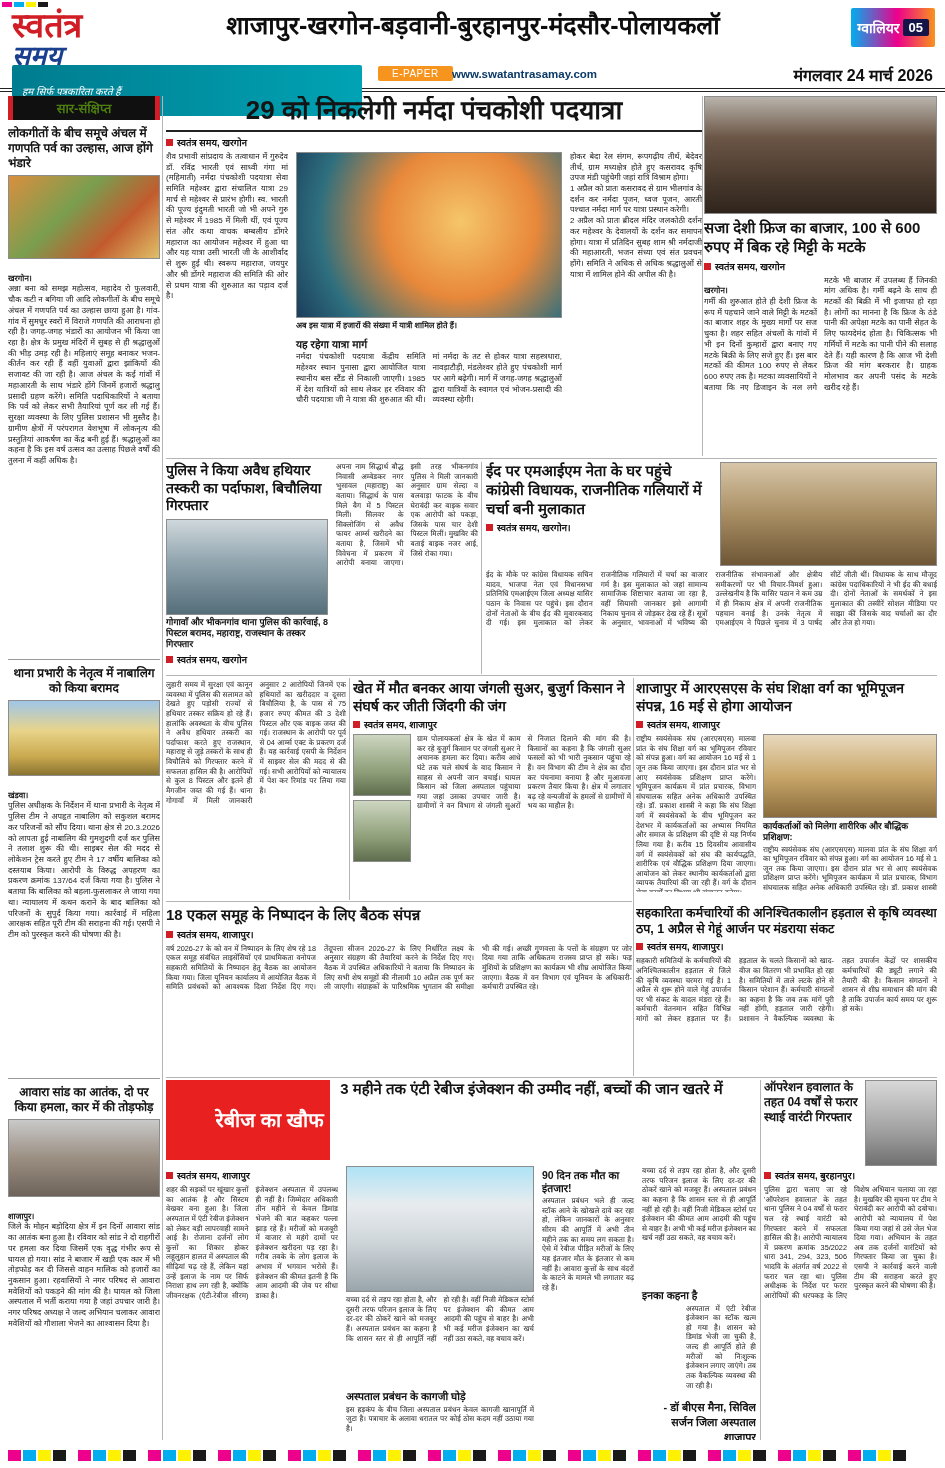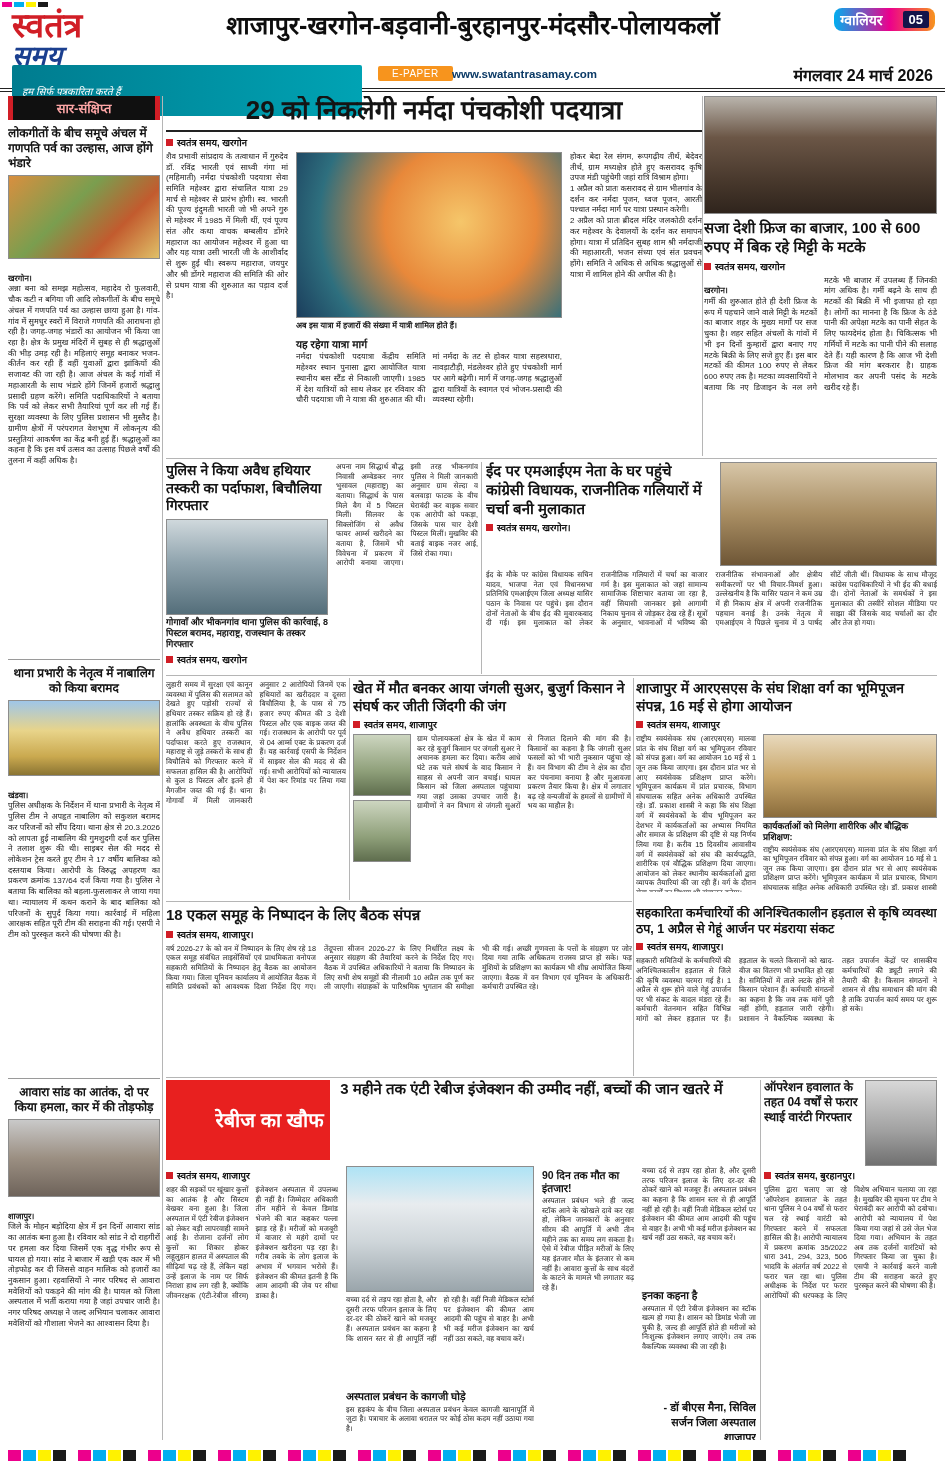--- a/index.html
+++ b/index.html
@@ -11,22 +11,22 @@
         font-family:"Liberation Sans","DejaVu Sans",sans-serif;color:var(--ink);
         margin:0 auto;overflow:hidden;}
   .abs{position:absolute;}
   .ovh{overflow:hidden;}
 
   
   .masthead{left:0;top:0;width:945px;height:92px;border-bottom:4px double #222;box-sizing:border-box;background:#fff;}
   .logo1{font-size:34px;font-weight:800;color:var(--red);line-height:1.0;}
   .logo2{font-size:27px;font-weight:800;color:var(--blue);font-style:italic;line-height:1.0;margin-top:1px;}
   .region{font-size:25px;font-weight:800;color:#0d0d0d;text-align:center;line-height:1.1;}
-  .edition-badge{display:flex;align-items:center;gap:20px;background:linear-gradient(90deg,#00aeef,#ec008c 55%,#f7941d);
-                 padding:2px 6px;border-radius:8px;}
+  .edition-badge{display:flex;align-items:center;gap:3px;background:linear-gradient(90deg,#00aeef,#ec008c 55%,#f7941d);
+                 padding:10px 6px;border-radius:2px;}
   .edition-name{color:#fff;font-weight:800;font-size:14px;}
   .edition-page{background:#14144a;color:#fff;font-weight:800;font-size:13px;padding:1px 6px;border-radius:2px;}
   .tagline-strip{background:linear-gradient(90deg,#007c8f,#00a3b4);color:#fff;font-style:italic;
                  font-size:10px;display:flex;align-items:center;padding:17px 10px;height:17px;border-radius:2px;}
   .epaper{background:var(--orange);color:#fff;font-weight:400;font-size:10px;padding:2px 14px;border-radius:2px;letter-spacing:.5px;text-align:center;}
   .website{font-size:11.5px;font-weight:700;color:#0b3a66;}
   .dateline-top{font-size:16px;font-weight:800;color:#101010;}
   .regmarks{display:flex;gap:2px;}
   .regmarks div{width:10px;height:5px;}
 
@@ -58,21 +58,21 @@
   .ph-police{background:linear-gradient(180deg,#cfd8dc 0%,#90a4ae 45%,#546e7a 100%);}
   .ph-eid{background:linear-gradient(180deg,#d7c6a8,#a98e63 50%,#6e5636);}
   .ph-farmer{background:linear-gradient(180deg,#cdd6c0,#8fa07a 60%,#5f6e4e);}
   .ph-rss{background:linear-gradient(180deg,#e8d9bd,#c9a76a 50%,#8a6c3c);}
   .ph-hospital{background:linear-gradient(180deg,#aee3f5 0%,#e8ecef 30%,#cfd6da 60%,#9aa5ab 100%);}
   .ph-building{background:linear-gradient(180deg,#9fc6e8 0%,#e8d48a 40%,#caa94f 75%,#8a7433);}
   .ph-cattle{background:linear-gradient(180deg,#c9c9c9,#9b8f82 50%,#6e635a);}
   .ph-arrest{background:linear-gradient(180deg,#d8d8d8,#a0a0a0 60%,#707070);}
 
   
-  .sb-title{background:#101010;color:#fca5a5;text-align:center;font-weight:800;font-size:13px;
+  .sb-title{background:#101010;color:#4d7c0f;text-align:center;font-weight:800;font-size:13px;
             padding:3px 0;border-left:5px solid var(--red);border-right:5px solid var(--red);}
   .sb-h{font-size:12px;font-weight:800;line-height:1.25;margin:6px 0 4px 0;}
   .sb-sep{height:1px;background:#9a9a9a;margin:6px 0;}
 
   
   .rabies-label{background:#e8201f;color:#fff;font-weight:800;font-size:20px;line-height:1.25;
                 display:flex;align-items:center;justify-content:center;text-align:center;padding-left:43px;}
 
   
   .bars{display:flex;align-items:center;}
@@ -264,21 +264,21 @@
         <div class="subhead">अस्पताल प्रबंधन के कागजी घोड़े</div>
         <div class="bt-s" style="height:34px;overflow:hidden;">इस हड़कंप के बीच जिला अस्पताल प्रबंधन केवल कागजी खानापूर्ति में जुटा है। पत्राचार के अलावा धरातल पर कोई ठोस कदम नहीं उठाया गया है।</div>
       </div>
       <div style="width:92px;">
         <div class="subhead">90 दिन तक मौत का इंतजार!</div>
         <div class="bt-s" style="height:248px;overflow:hidden;">अस्पताल प्रबंधन भले ही जल्द स्टॉक आने के खोखले दावे कर रहा हो, लेकिन जानकारों के अनुसार सीरम की आपूर्ति में अभी तीन महीने तक का समय लग सकता है। ऐसे में रेबीज पीड़ित मरीजों के लिए यह इंतजार मौत के इंतजार से कम नहीं है। आवारा कुत्तों के साथ बंदरों के काटने के मामले भी लगातार बढ़ रहे हैं।</div>
       </div>
       <div style="width:114px;">
         <div class="bt-s" style="height:120px;overflow:hidden;">बच्चा दर्द से तड़प रहा होता है, और दूसरी तरफ परिजन इलाज के लिए दर-दर की ठोकरें खाने को मजबूर हैं। अस्पताल प्रबंधन का कहना है कि शासन स्तर से ही आपूर्ति नहीं हो रही है। वहीं निजी मेडिकल स्टोर्स पर इंजेक्शन की कीमत आम आदमी की पहुंच से बाहर है। अभी भी कई मरीज इंजेक्शन का खर्च नहीं उठा सकते, वह बचाव करें।</div>
         <div class="subhead">इनका कहना है</div>
-        <div class="bt-s" style="height:92px;overflow:hidden;">अस्पताल में एंटी रेबीज इंजेक्शन का स्टॉक खत्म हो गया है। शासन को डिमांड भेजी जा चुकी है, जल्द ही आपूर्ति होते ही मरीजों को निःशुल्क इंजेक्शन लगाए जाएंगे। तब तक वैकल्पिक व्यवस्था की जा रही है।</div>
+        <div class="bt-s" style="height:92px;overflow:hidden;margin-left:44px;">अस्पताल में एंटी रेबीज इंजेक्शन का स्टॉक खत्म हो गया है। शासन को डिमांड भेजी जा चुकी है, जल्द ही आपूर्ति होते ही मरीजों को निःशुल्क इंजेक्शन लगाए जाएंगे। तब तक वैकल्पिक व्यवस्था की जा रही है।</div>
         <div class="attrib">- डॉ बीएस मैना, सिविल सर्जन जिला अस्पताल शाजापुर</div>
       </div>
     </div>
   </div>
 
   <div class="abs ovh" style="left:764px;top:1080px;width:173px;height:360px;">
     <div style="display:flex;gap:6px;">
       <div class="hl-sm" style="width:95px;">ऑपरेशन हवालात के तहत 04 वर्षों से फरार स्थाई वारंटी गिरफ्तार</div>
       <div class="photo ph-arrest" style="width:72px;height:86px;"></div>
     </div>

